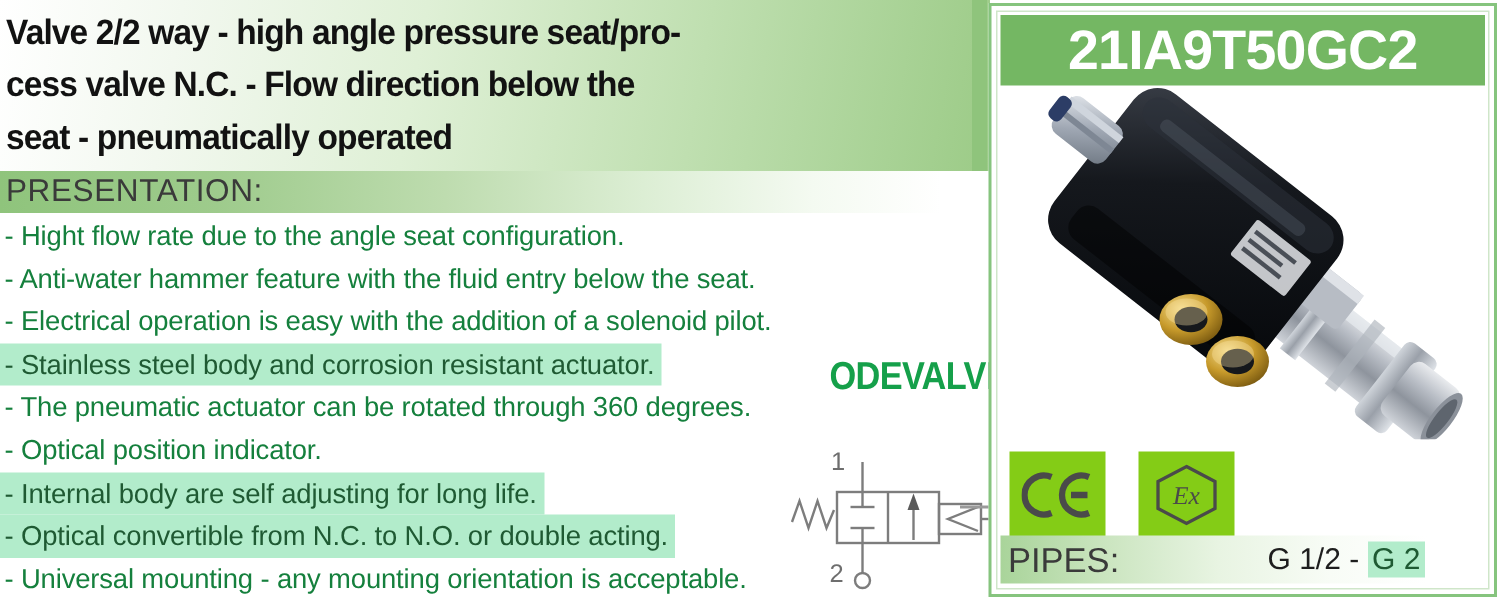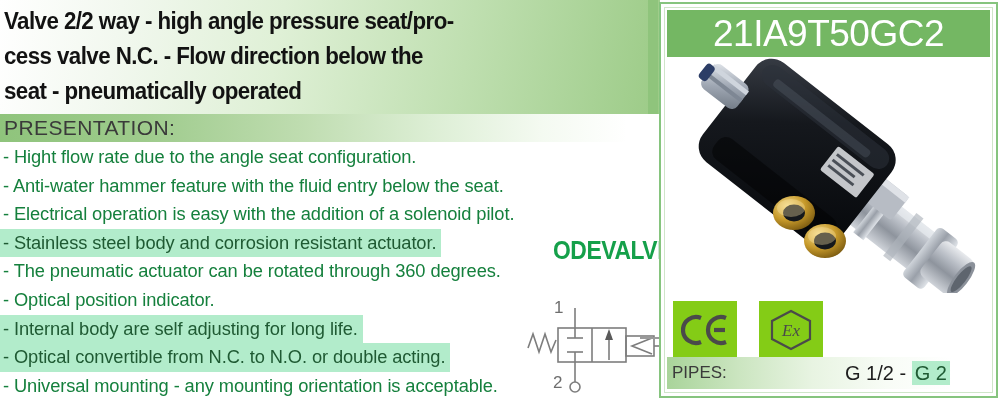--- a/index.html
+++ b/index.html
@@ -159,21 +159,21 @@
     left: 2px; top: 2px;
     right: 2px;
     height: 47px;
     background: #74b763;
     display: flex;
     align-items: center;
     justify-content: center;
   }
   #code-text {
     font-size: 37px;
-    font-weight: normal;
+    font-weight: bold;
     color: #ffffff;
     letter-spacing: -0.5px;
     line-height: 40px;
   }
 
   
   #photo-area {
     position: absolute;
     left: 2px; top: 50px;
     right: 2px;
@@ -208,21 +208,21 @@
     background: linear-gradient(90deg,
         #a9d49a 0%,
         #cbe5c0 22%,
         #e8f4e2 45%,
         #f8fcf6 68%,
         #ffffff 88%);
     display: flex;
     align-items: center;
   }
   #pipes-label {
-    font-size: 17px;
+    font-size: 23px;
     color: #3a3a3a;
     padding-left: 5px;
     line-height: 26px;
   }
   #pipes-value {
     position: absolute;
     left: 178px;
     font-size: 20px;
     color: #1e1e1e;
     white-space: nowrap;

